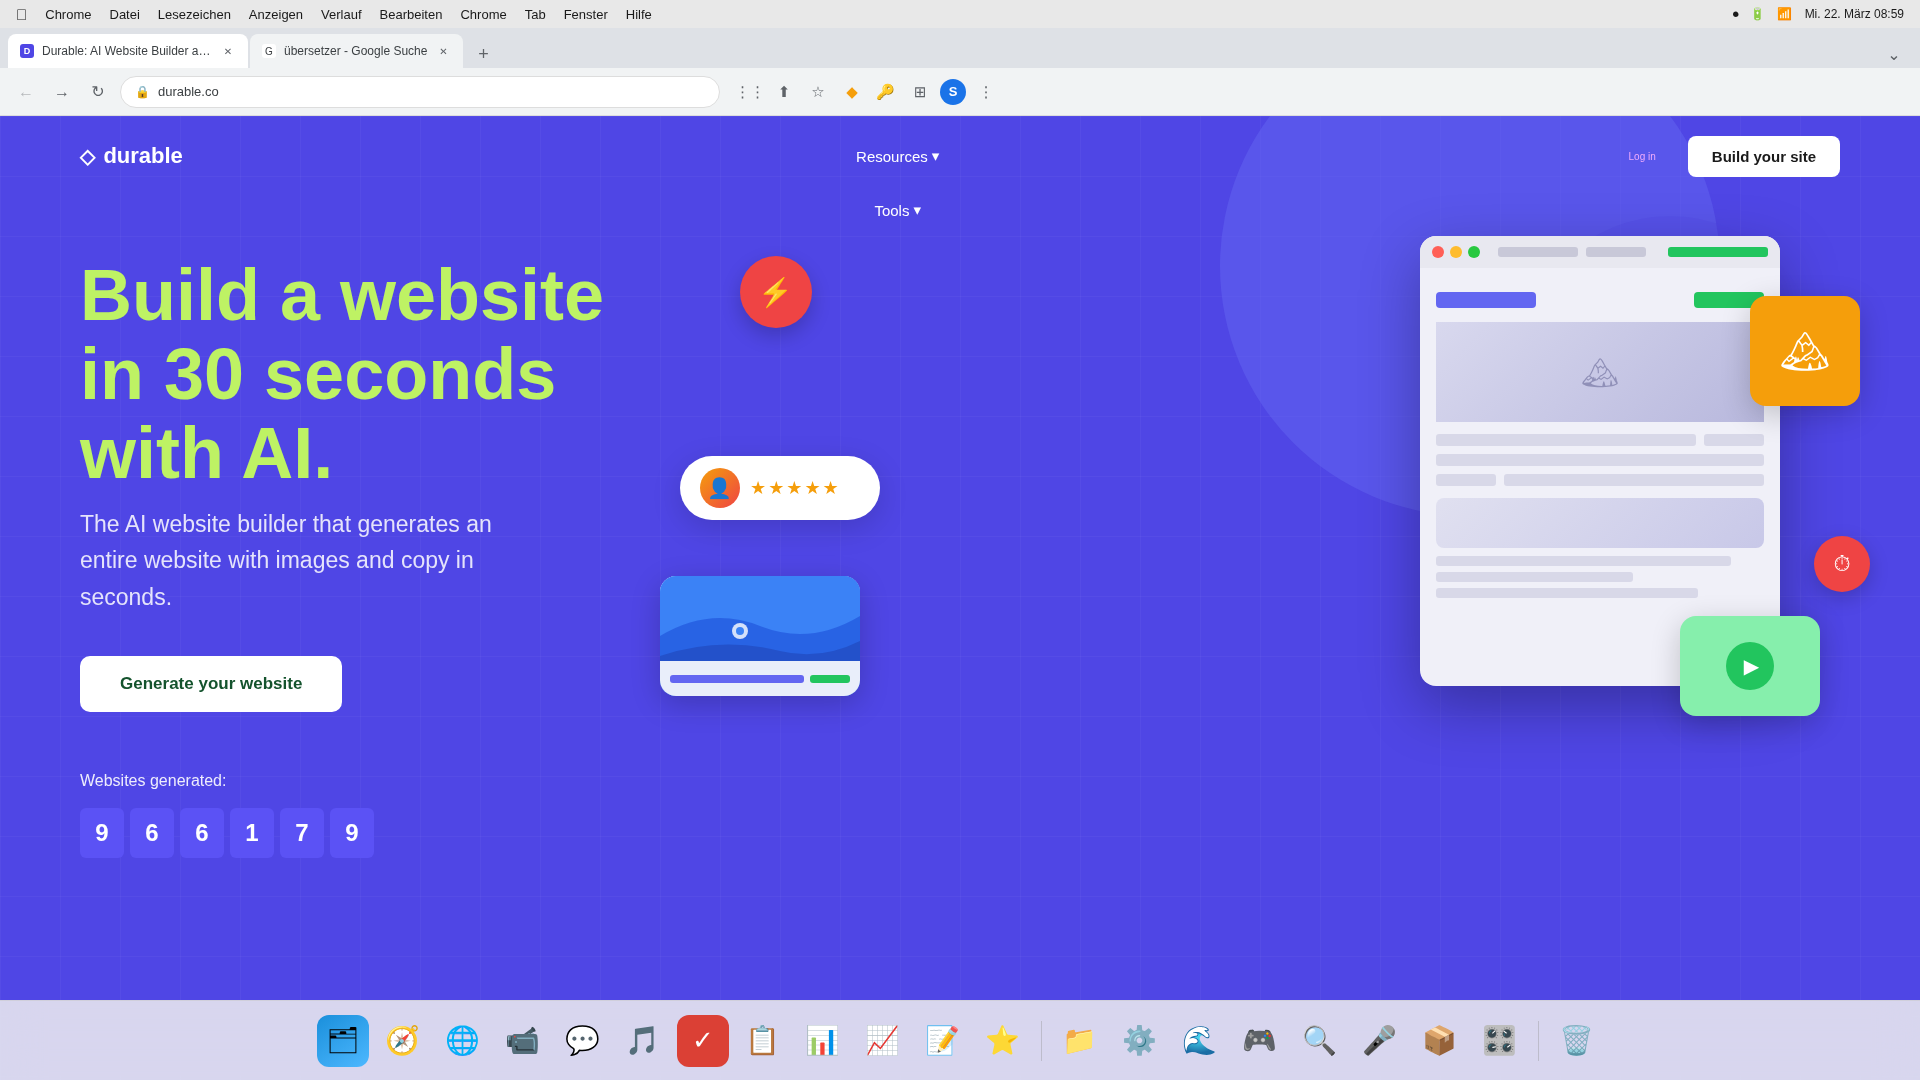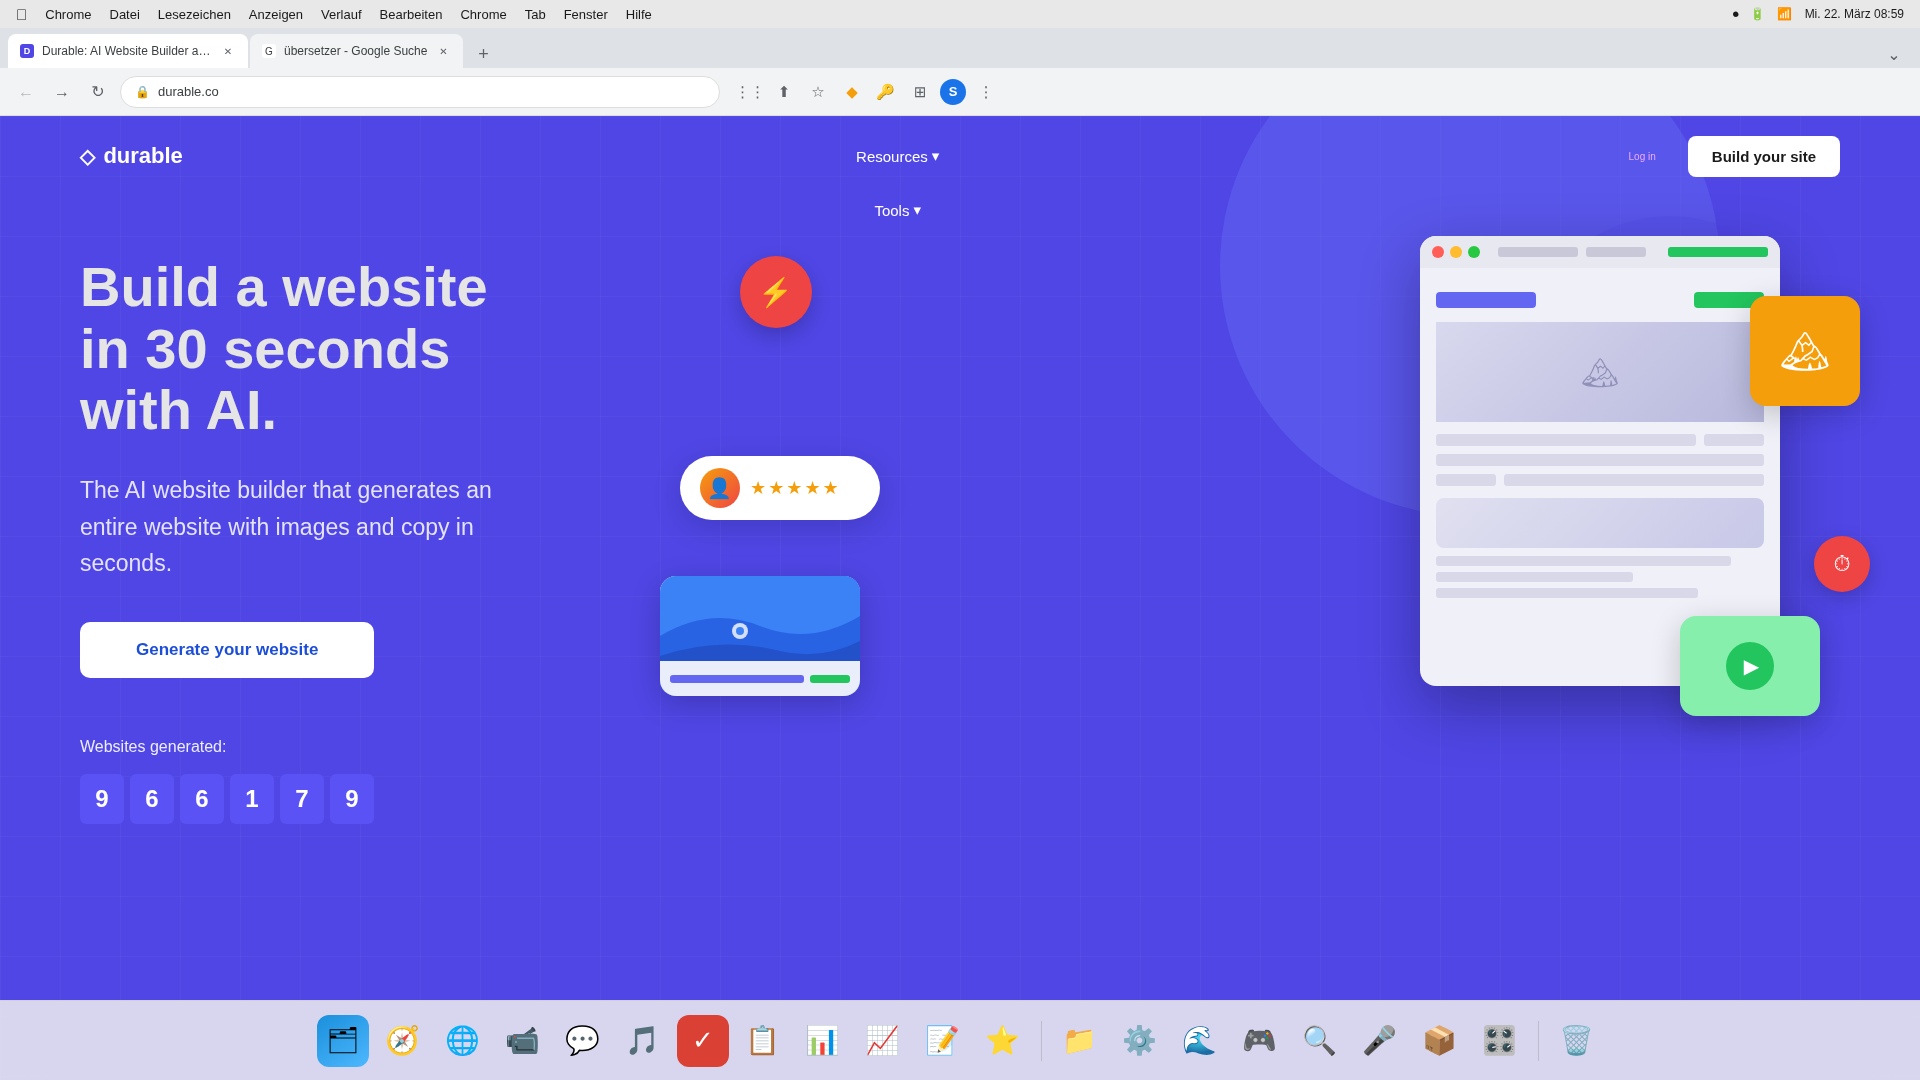--- a/index.html
+++ b/index.html
@@ -175,39 +175,39 @@
     
     .hero {
       position: relative;
       z-index: 10;
       padding: 40px 80px 0;
       display: flex;
       align-items: flex-start;
     }
     .hero-left { flex: 0 0 580px; padding-top: 20px; }
     .hero-title {
-      font-size: 56px;
+      font-size: 72px;
       font-weight: 800;
-      color: #e5e5e5;
+      color: #bef264;
       line-height: 1.1;
-      margin-bottom: 31px;
+      margin-bottom: 12px;
     }
     .hero-subtitle {
       font-size: 23px;
       color: rgba(255,255,255,0.85);
       line-height: 1.6;
       margin-bottom: 40px;
       max-width: 440px;
     }
     .generate-btn {
       background: white;
-      color: #1d4ed8;
+      color: #14532d;
       font-size: 17px;
       font-weight: 600;
-      padding: 18px 56px;
+      padding: 18px 40px;
       border-radius: 10px;
       cursor: pointer;
       border: none;
       display: inline-block;
       margin-bottom: 60px;
     }
     .websites-generated { color: white; }
     .websites-generated .label { font-size: 16px; font-weight: 500; margin-bottom: 18px; color: rgba(255,255,255,0.9); }
     .counter-digits { display: flex; gap: 6px; }
     .counter-digit {

